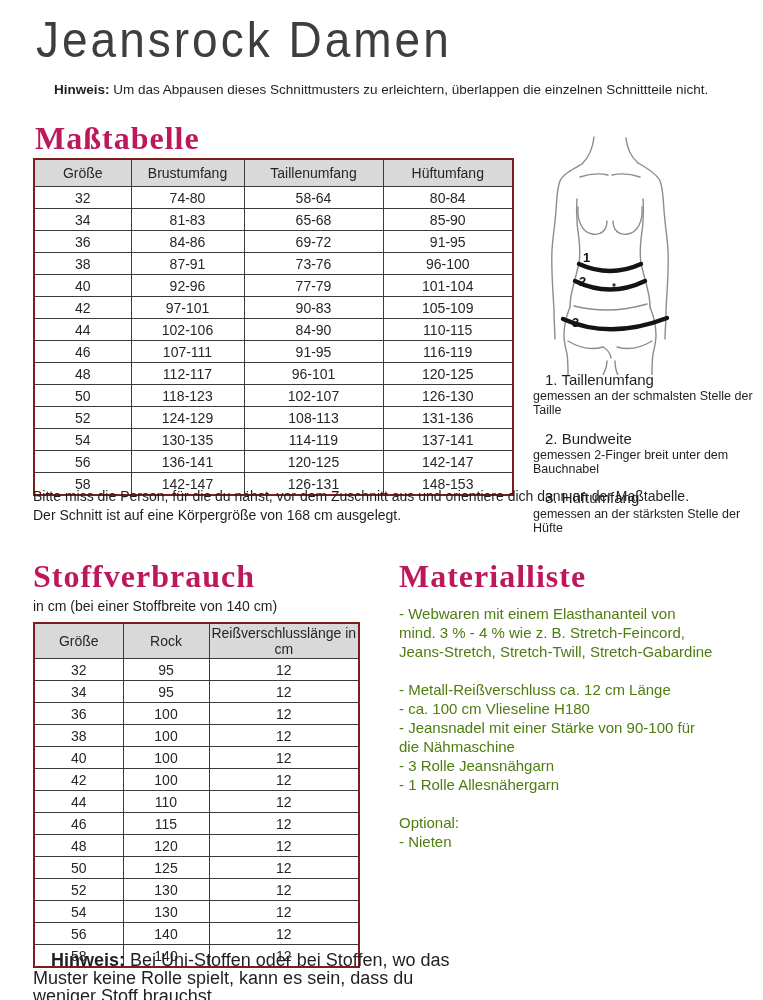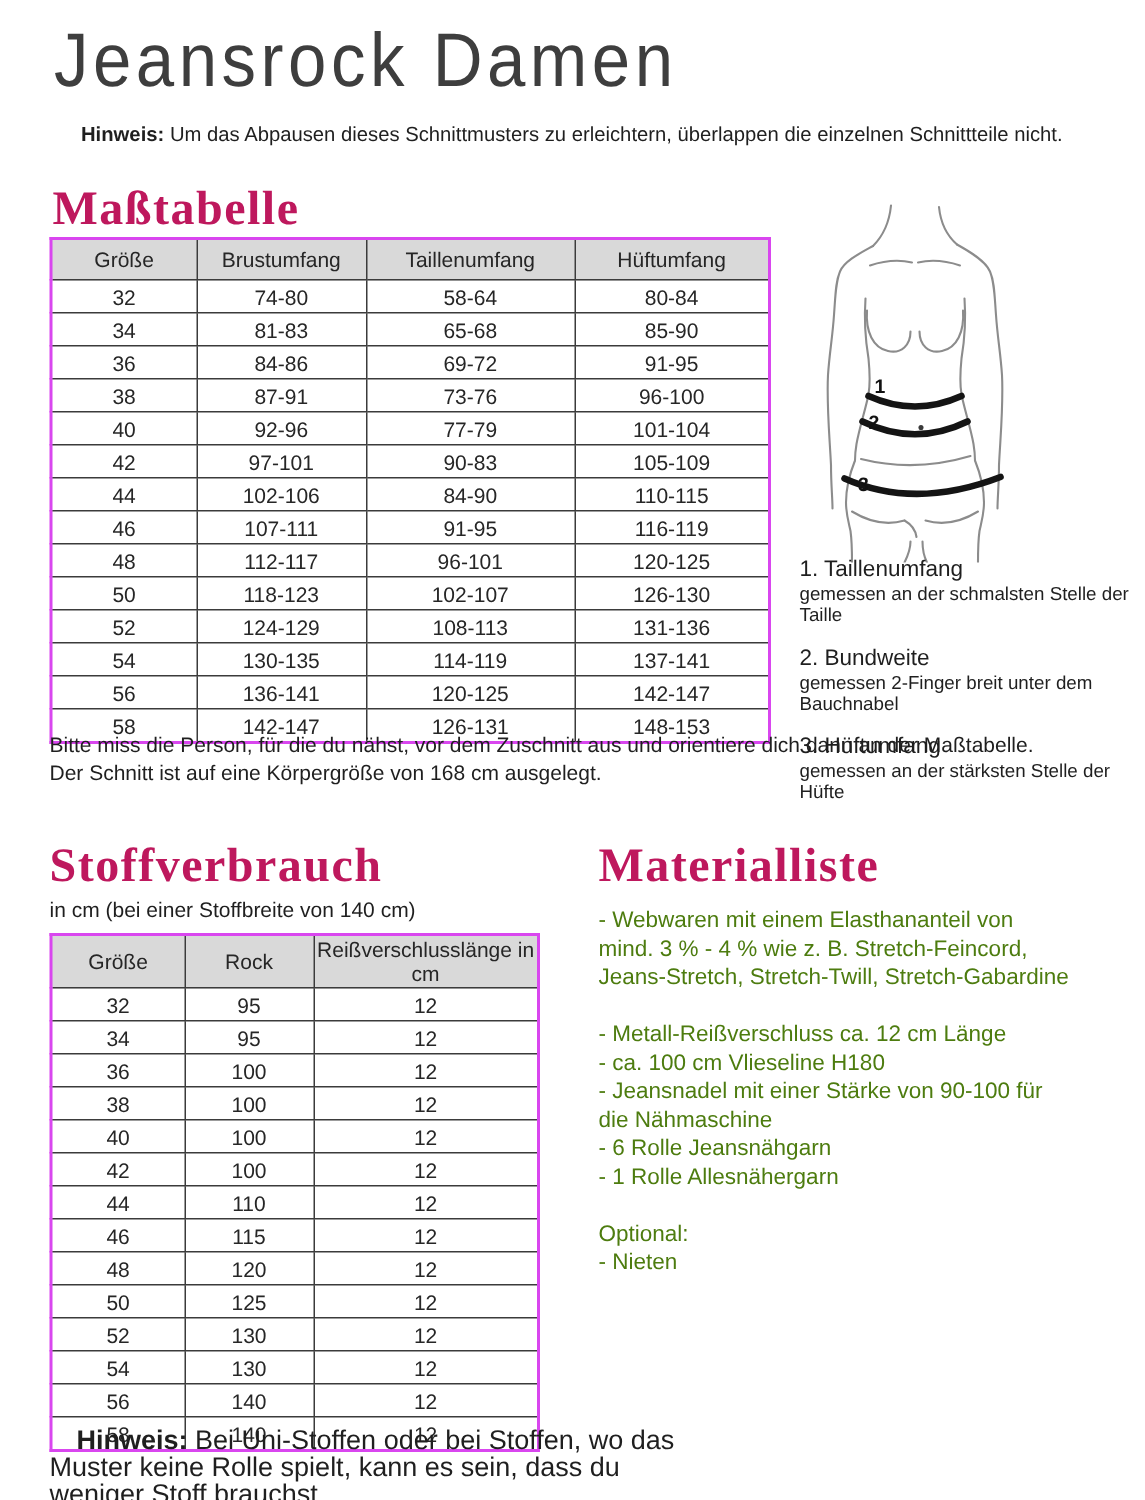--- a/index.html
+++ b/index.html
@@ -15,36 +15,36 @@
 
   .section-heading{position:absolute;font-family:"Liberation Serif",serif;font-weight:bold;
                    font-size:32px;color:#be185d;letter-spacing:1px;}
   .h-mass{left:35px;top:120px;}
   .h-fabric{left:33px;top:558px;font-family:Liberation Serif, serif;}
   .h-material{left:399px;top:558px;}
 
   .fabric-subtitle{position:absolute;left:33px;top:598px;font-size:14px;color:#1f1f1f;}
 
   table{border-collapse:collapse;table-layout:fixed;position:absolute;
-        border:2px solid #d946ef;}
+        border:2px solid #7f1d1d;}
   th,td{border:1px solid #3b3b3b;text-align:center;padding:0;font-size:14px;color:#262626;}
   th{background:#d9d9d9;font-weight:normal;line-height:16px;}
   .mtab{left:33px;top:158px;width:479px;}
   .mtab th{height:26px;}
   .mtab td{height:21px;}
   .stab{left:33px;top:622px;width:325px;}
   .stab th{height:34px;}
   .stab td{height:21px;}
 
   .mass-footer{position:absolute;left:33px;top:487px;font-size:14px;line-height:17px;color:#1f1f1f;}
 
   .figure-wrap{position:absolute;left:530px;top:135px;width:180px;height:240px;}
 
   .notes{position:absolute;left:533px;top:371px;width:225px;}
-  .note-title{font-size:15px;color:#1f1f1f;margin:0 0 1px 0;}
+  .note-title{font-size:15px;color:#1f1f1f;margin:0 0 1px 12px;}
   .note-desc{font-size:12.5px;color:#1f1f1f;margin:0 0 13px 0;}
 
   .material-list{position:absolute;left:399px;top:604px;width:360px;font-size:15px;color:#4d7c0f;}
   .mline{min-height:19px;line-height:19px;white-space:nowrap;}
 
   .fabric-note{position:absolute;left:33px;top:951px;width:445px;font-size:18px;
                line-height:18px;color:#1f1f1f;}
 </style>
 </head>
 <body>
@@ -318,20 +318,20 @@
   <div class="section-heading h-material">Materialliste</div>
   <div class="material-list">
       <div class="mline">- Webwaren mit einem Elasthananteil von</div>
       <div class="mline">mind. 3 % - 4 % wie z. B. Stretch-Feincord,</div>
       <div class="mline">Jeans-Stretch, Stretch-Twill, Stretch-Gabardine</div>
       <div class="mline"></div>
       <div class="mline">- Metall-Reißverschluss ca. 12 cm Länge</div>
       <div class="mline">- ca. 100 cm Vlieseline H180</div>
       <div class="mline">- Jeansnadel mit einer Stärke von 90-100 für</div>
       <div class="mline">die Nähmaschine</div>
-      <div class="mline">- 6 Rolle Jeansnähgarn</div>
+      <div class="mline">- 3 Rolle Jeansnähgarn</div>
       <div class="mline">- 1 Rolle Allesnähergarn</div>
       <div class="mline"></div>
       <div class="mline">Optional:</div>
       <div class="mline">-  Nieten</div>
     </div>
 
 </div>
 
 </body></html>

